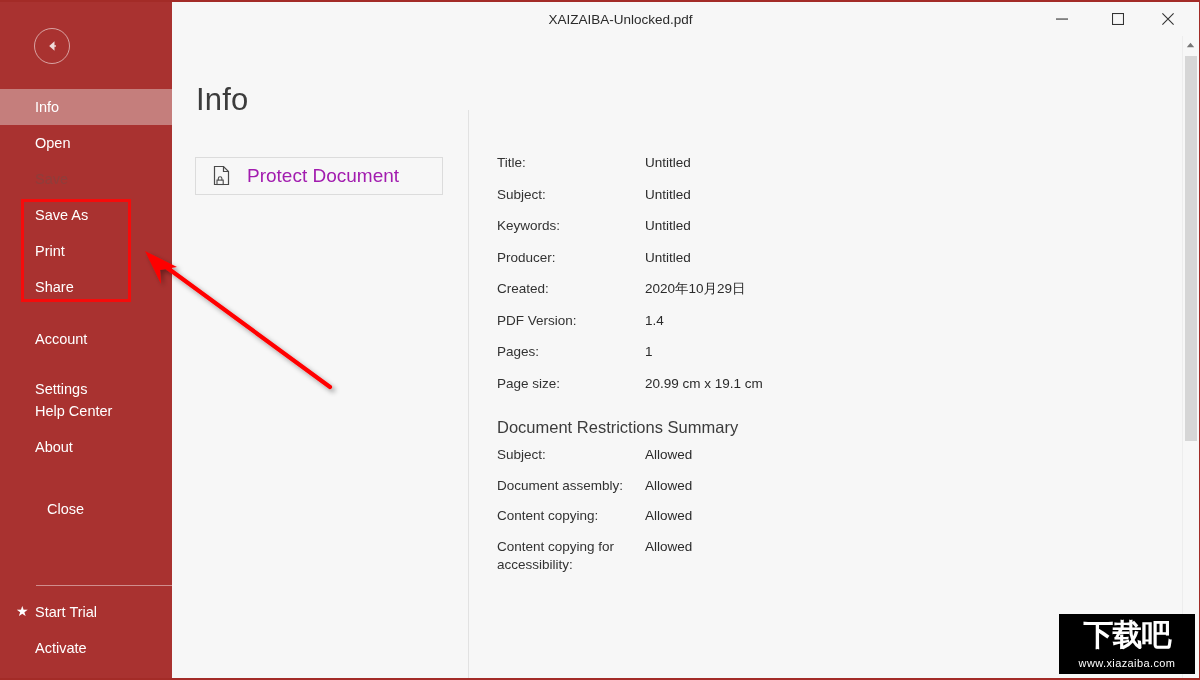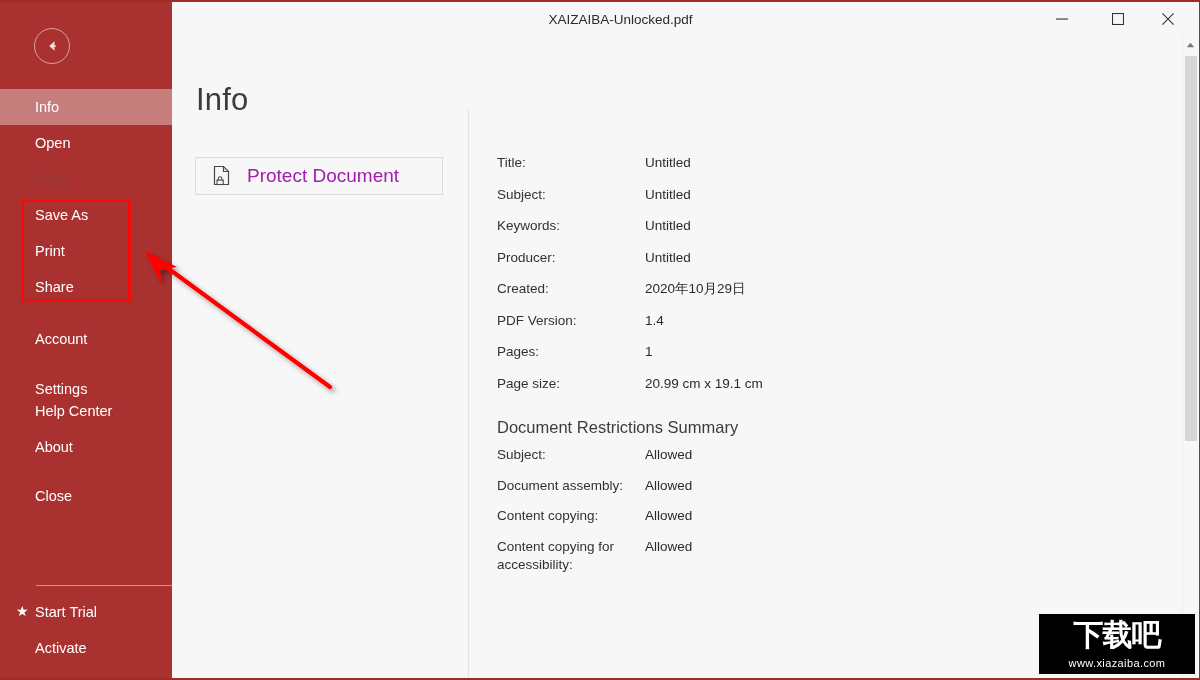--- a/index.html
+++ b/index.html
@@ -215,21 +215,21 @@
     position: absolute;
     left: 130px; top: 235px;
     width: 225px; height: 170px;
     pointer-events: none;
   }
 
   
   #watermark {
     position: absolute;
     right: 4px; bottom: 4px;
-    width: 156px; height: 60px;
+    width: 136px; height: 60px;
     background: #000000;
     display: flex;
     flex-direction: column;
     align-items: center;
     justify-content: flex-start;
     overflow: hidden;
   }
   #wm-top {
     color: #ffffff;
     font-family: "DejaVu Sans", sans-serif;
@@ -283,21 +283,21 @@
         </div>
         <div class="nav-item" style="top: 369px;">
           <span>Settings</span>
         </div>
         <div class="nav-item" style="top: 391px;">
           <span>Help Center</span>
         </div>
         <div class="nav-item" style="top: 427px;">
           <span>About</span>
         </div>
-        <div class="nav-item" style="top: 476px;">
+        <div class="nav-item" style="top: 489px; margin-left: 12px;">
           <span>Close</span>
         </div>
       </div>
     <div id="sep"></div>
     <div id="star-icon">★</div>
     <div id="nav-footer">
         <div class="nav-item bold" style="top: 592px;">
           <span>Start Trial</span>
         </div>
         <div class="nav-item" style="top: 628px;">

